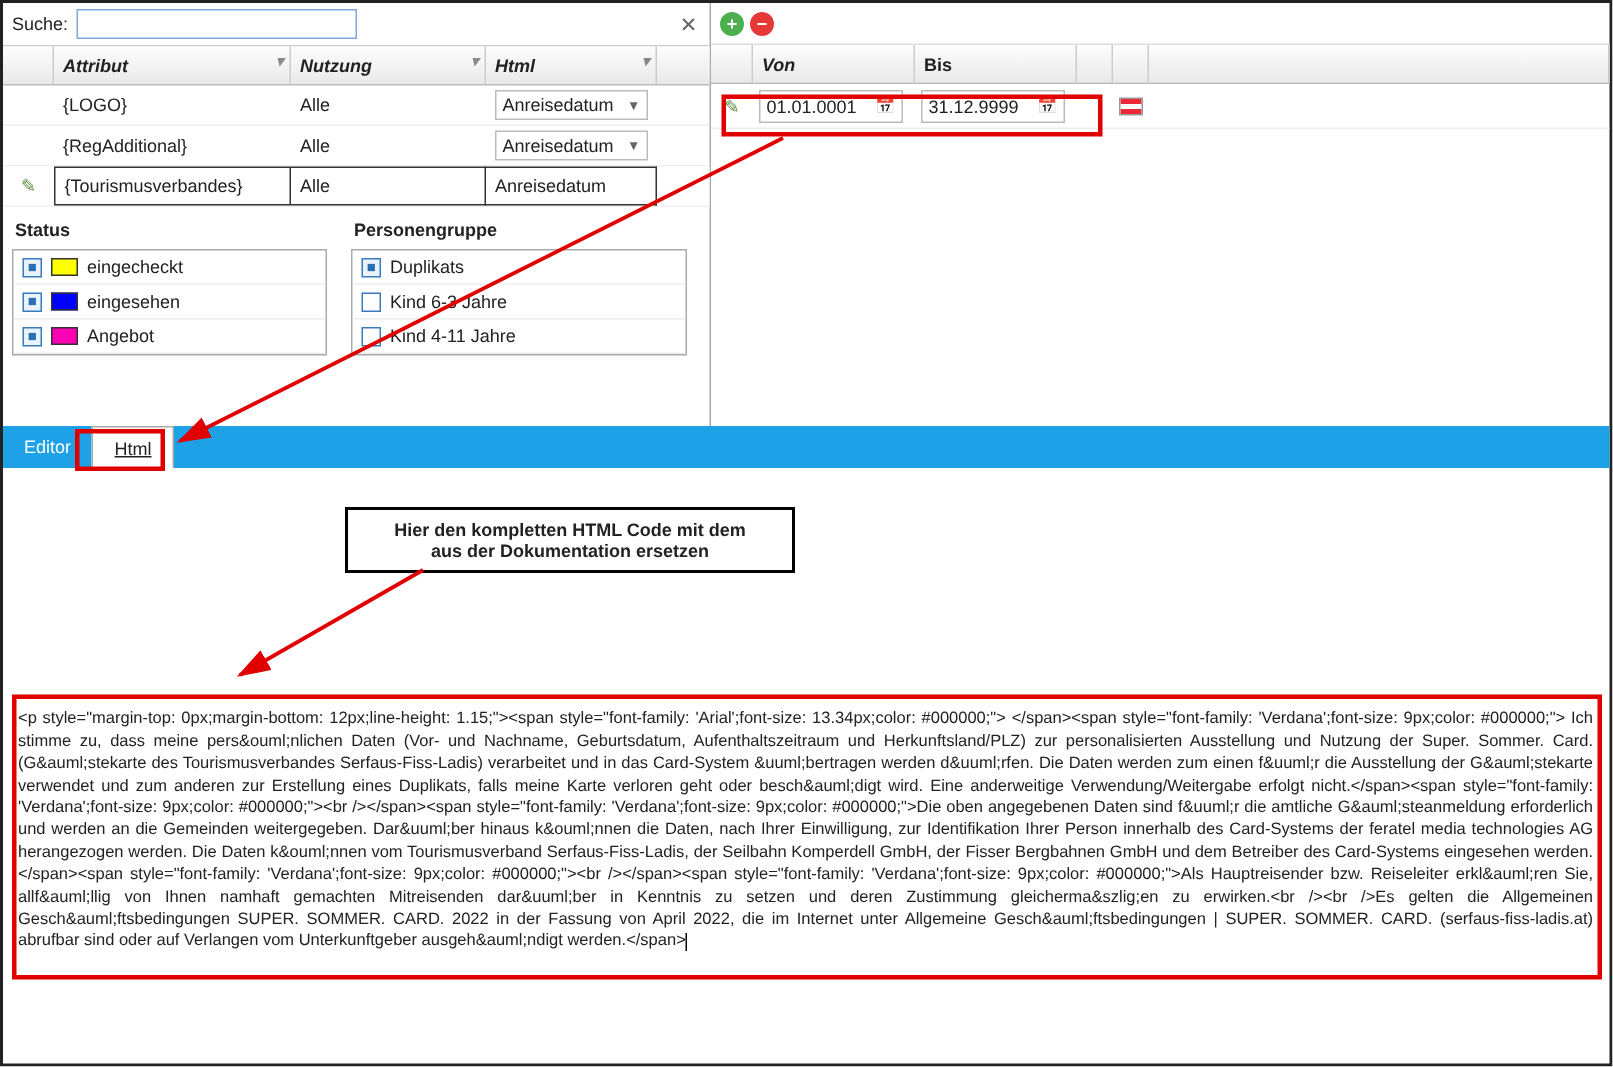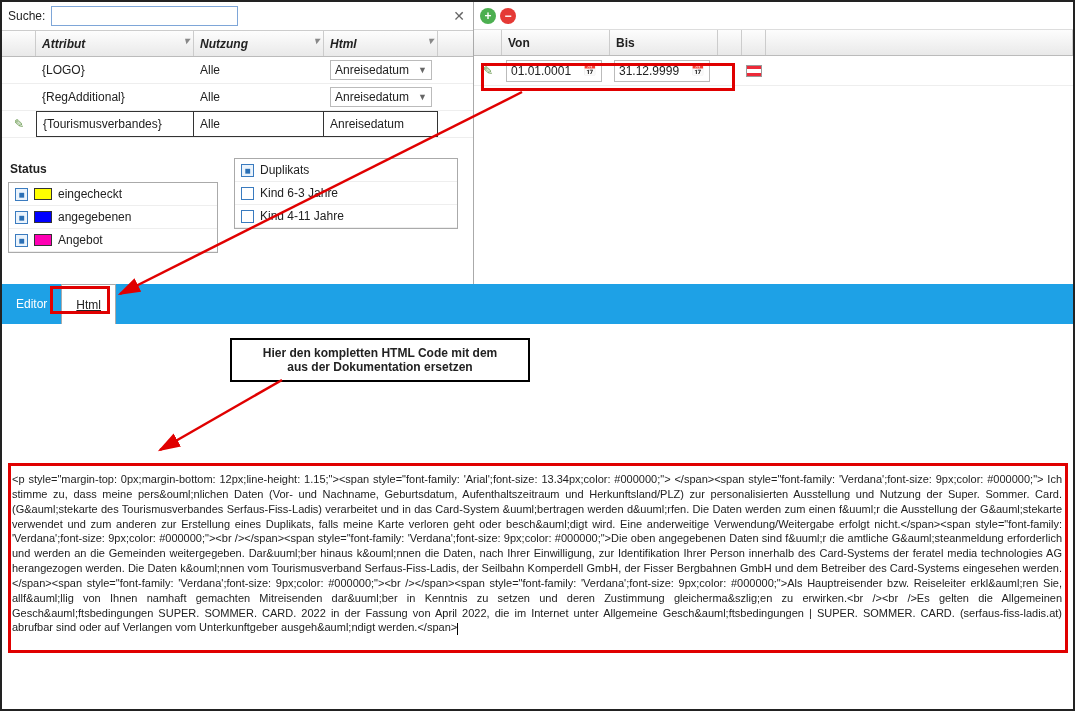--- a/index.html
+++ b/index.html
@@ -33,62 +33,62 @@
   .attr-row .c-betrieb { width: 130px; }
   .attr-row .c-datum { width: 114px; }
   .datum-dd { border: 1px solid #bbb; background: #fff; height: 20px; width: 104px; display: flex; align-items: center; padding: 0 4px; justify-content: space-between; }
   .dd-arrow { font-size: 9px; color: #666; }
   .attr-row.selected { background: #fff; }
   .attr-row.selected .c-attr, .attr-row.selected .c-betrieb, .attr-row.selected .c-datum { border: 1px solid #333; border-left: none; }
   .attr-row.selected .c-attr { border-left: 1px solid #333; }
   .pencil-icon { color:#5a8f3d; }
 
   
-  .groups { display: flex; gap: 16px; padding: 20px 6px 0 6px; }
+  .groups { display: flex; gap: 16px; padding: 4px 6px 0 6px; }
   .group-box { }
   .group-title { font-weight: 700; padding: 4px 0 6px 2px; }
   .group-list { border: 1px solid #aaa; width: 210px; }
   .group-list.wide { width: 224px; }
   .g-item { display: flex; align-items: center; gap: 6px; padding: 4px 6px; border-bottom: 1px solid #eee; }
   .g-check { width: 13px; height: 13px; border: 1px solid #3a7bbf; background: #eaf3fc; display: inline-flex; align-items: center; justify-content: center; font-size: 10px; color: #2a6fb5; }
   .g-color { width: 18px; height: 12px; border: 1px solid #333; display: inline-block; }
   .clr-yellow { background: #ffff00; }
   .clr-blue { background: #0000ff; }
   .clr-pink { background: #ff00b4; }
 
   
   .r-toolbar { height: 28px; display: flex; align-items: center; gap: 4px; padding: 2px 6px; border-bottom: 1px solid #ddd; }
   .circle-btn { width: 16px; height: 16px; border-radius: 50%; display: inline-flex; align-items: center; justify-content: center; color: #fff; font-weight: 700; font-size: 12px; line-height: 1; }
   .plus { background: #4caf50; }
   .minus { background: #e53935; }
 
   .r-header { display: flex; background: linear-gradient(#fdfdfd,#e9e9e9); border-bottom: 1px solid #bbb; height: 26px; }
   .r-header .rcol { border-right: 1px solid #ccc; display: flex; align-items: center; padding: 0 6px; font-weight: 600; position: relative; }
   .rcol-s { width: 28px; }
-  .rcol-von { width: 108px; }
+  .rcol-von { width: 108px; font-style: italic; }
   .rcol-bis { width: 108px; }
   .rcol-tiny { width: 24px; }
 
   .r-row { display: flex; align-items: center; height: 30px; border-bottom: 1px solid #eee; }
   .r-row .rc { padding: 0 4px; display: flex; align-items: center; height: 100%; }
   .date-box { border: 1px solid #bbb; background: #fff; height: 22px; width: 96px; display: flex; align-items: center; padding: 0 4px; justify-content: space-between; }
   .cal-icon { font-size: 11px; color: #666; }
 
   .flag-at { width: 18px; height: 12px; display: inline-block; background: linear-gradient(to bottom, #ed2939 0 33.3%, #fff 33.3% 66.6%, #ed2939 66.6% 100%); border: 1px solid #999; }
 
   
   .red-box { position: absolute; border: 3px solid #e00000; pointer-events: none; }
   #rb-dates { top: 61px; left: 479px; width: 254px; height: 28px; }
   #rb-html  { top: 284px; left: 48px; width: 60px; height: 28px; }
   #rb-code  { top: 461px; left: 6px; width: 1060px; height: 190px; }
 
   .arrow-svg { position: absolute; top: 0; left: 0; pointer-events: none; }
 
   
-  .tab-bar { height: 40px; background: #1ea1e6; display: flex; align-items: stretch; color: #fff; }
+  .tab-bar { height: 28px; background: #1ea1e6; display: flex; align-items: stretch; color: #fff; }
   .tab { padding: 0 14px; display: flex; align-items: center; cursor: pointer; }
   .tab.active { background: #fff; color: #222; border-top: 1px solid #aaa; border-right: 1px solid #aaa; border-left: 1px solid #aaa; text-decoration: underline; }
 
   
   .inst-box { position: absolute; left: 228px; top: 336px; width: 300px; border: 2px solid #000; padding: 6px 24px; text-align: center; font-weight: 700; font-size: 12px; }
 
   
   .code-area { position: absolute; left: 10px; top: 470px; width: 1050px; height: 176px; font-family: "Segoe UI", sans-serif; font-size: 11px; line-height: 1.35; text-align: justify; overflow: hidden; }
   .cursor-bar { display: inline-block; width: 1px; height: 12px; background: #000; vertical-align: middle; }
 </style>
@@ -164,30 +164,31 @@
           <div class="group-title">Status</div>
           <div class="group-list">
             <div class="g-item">
                 <span class="g-check">■</span>
                 <span class="g-color clr-yellow"></span>
                 <span>eingecheckt</span>
               </div>
             <div class="g-item">
                 <span class="g-check">■</span>
                 <span class="g-color clr-blue"></span>
-                <span>angegebenen</span>
+                <span>eingesehen</span>
               </div>
             <div class="g-item">
                 <span class="g-check">■</span>
                 <span class="g-color clr-pink"></span>
                 <span>Angebot</span>
               </div>
           </div>
         </div>
         <div class="group-box">
+          <div class="group-title">Personengruppe</div>
           <div class="group-list wide">
             <div class="g-item">
                 <span class="g-check">■</span>
                 <span>Duplikats</span>
               </div>
             <div class="g-item">
                 <span class="g-check" style="background:#fff;color:transparent">■</span>
                 <span>Kind 6-3 Jahre</span>
               </div>
             <div class="g-item">

